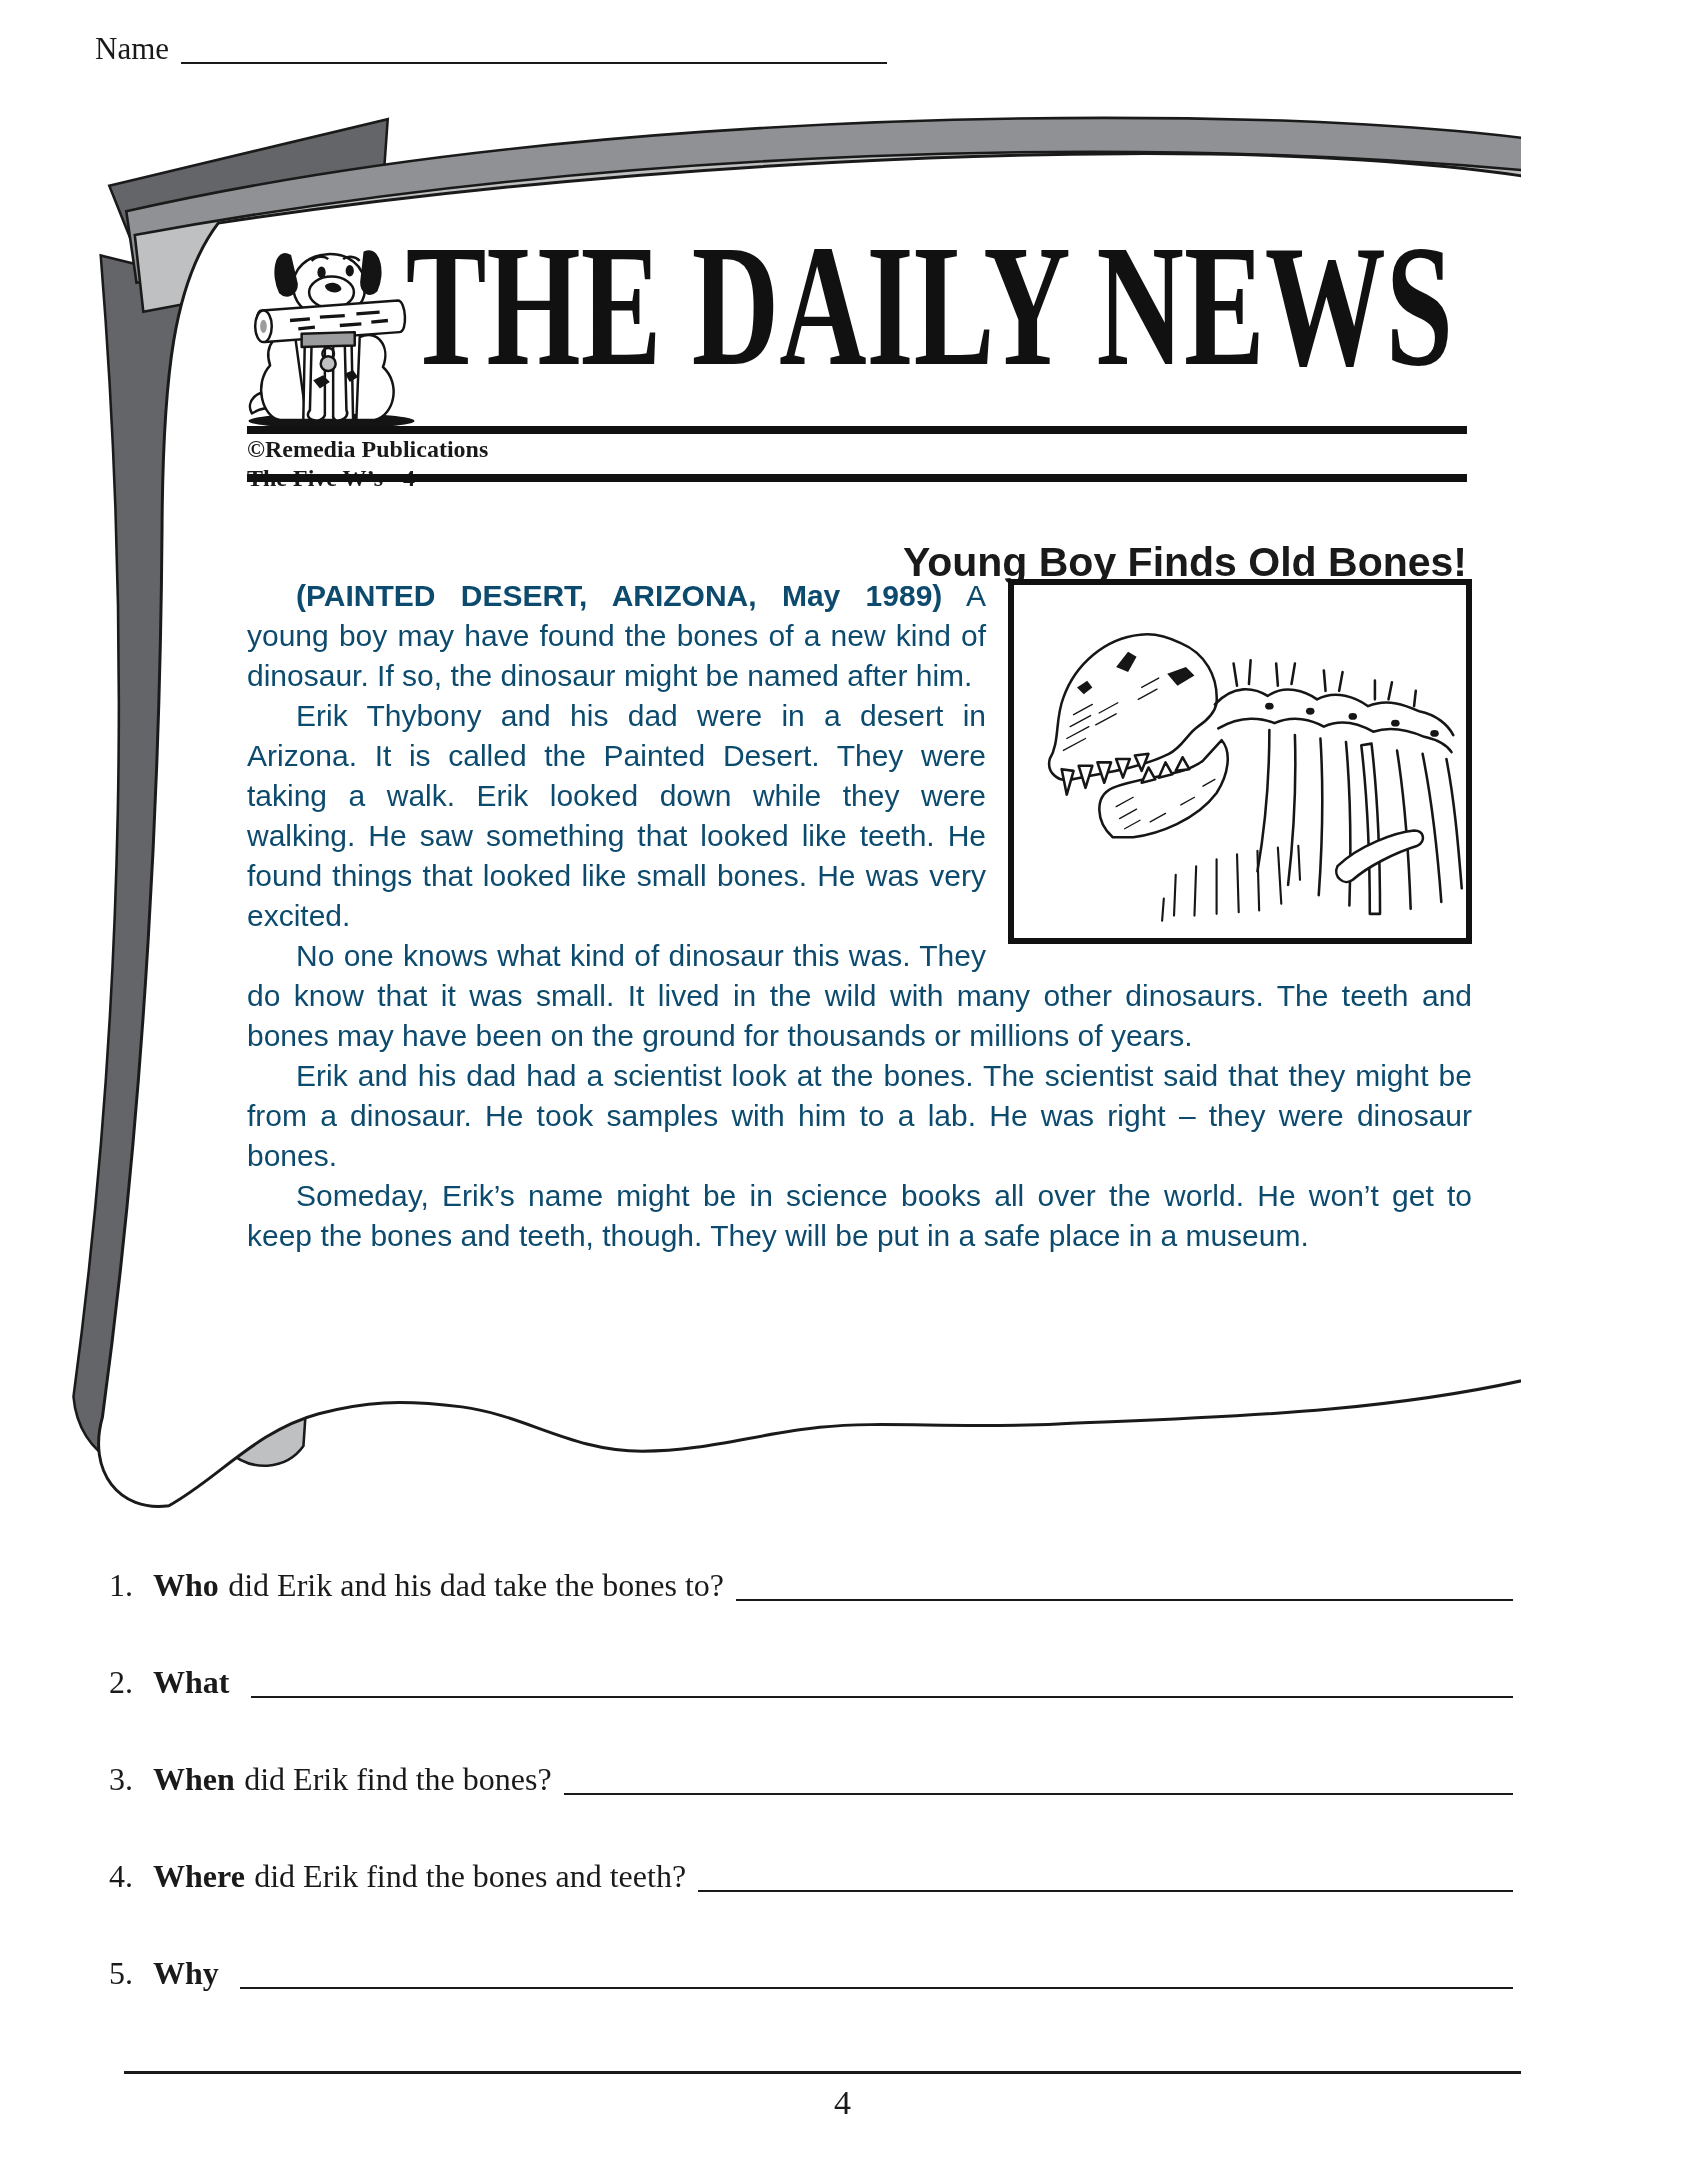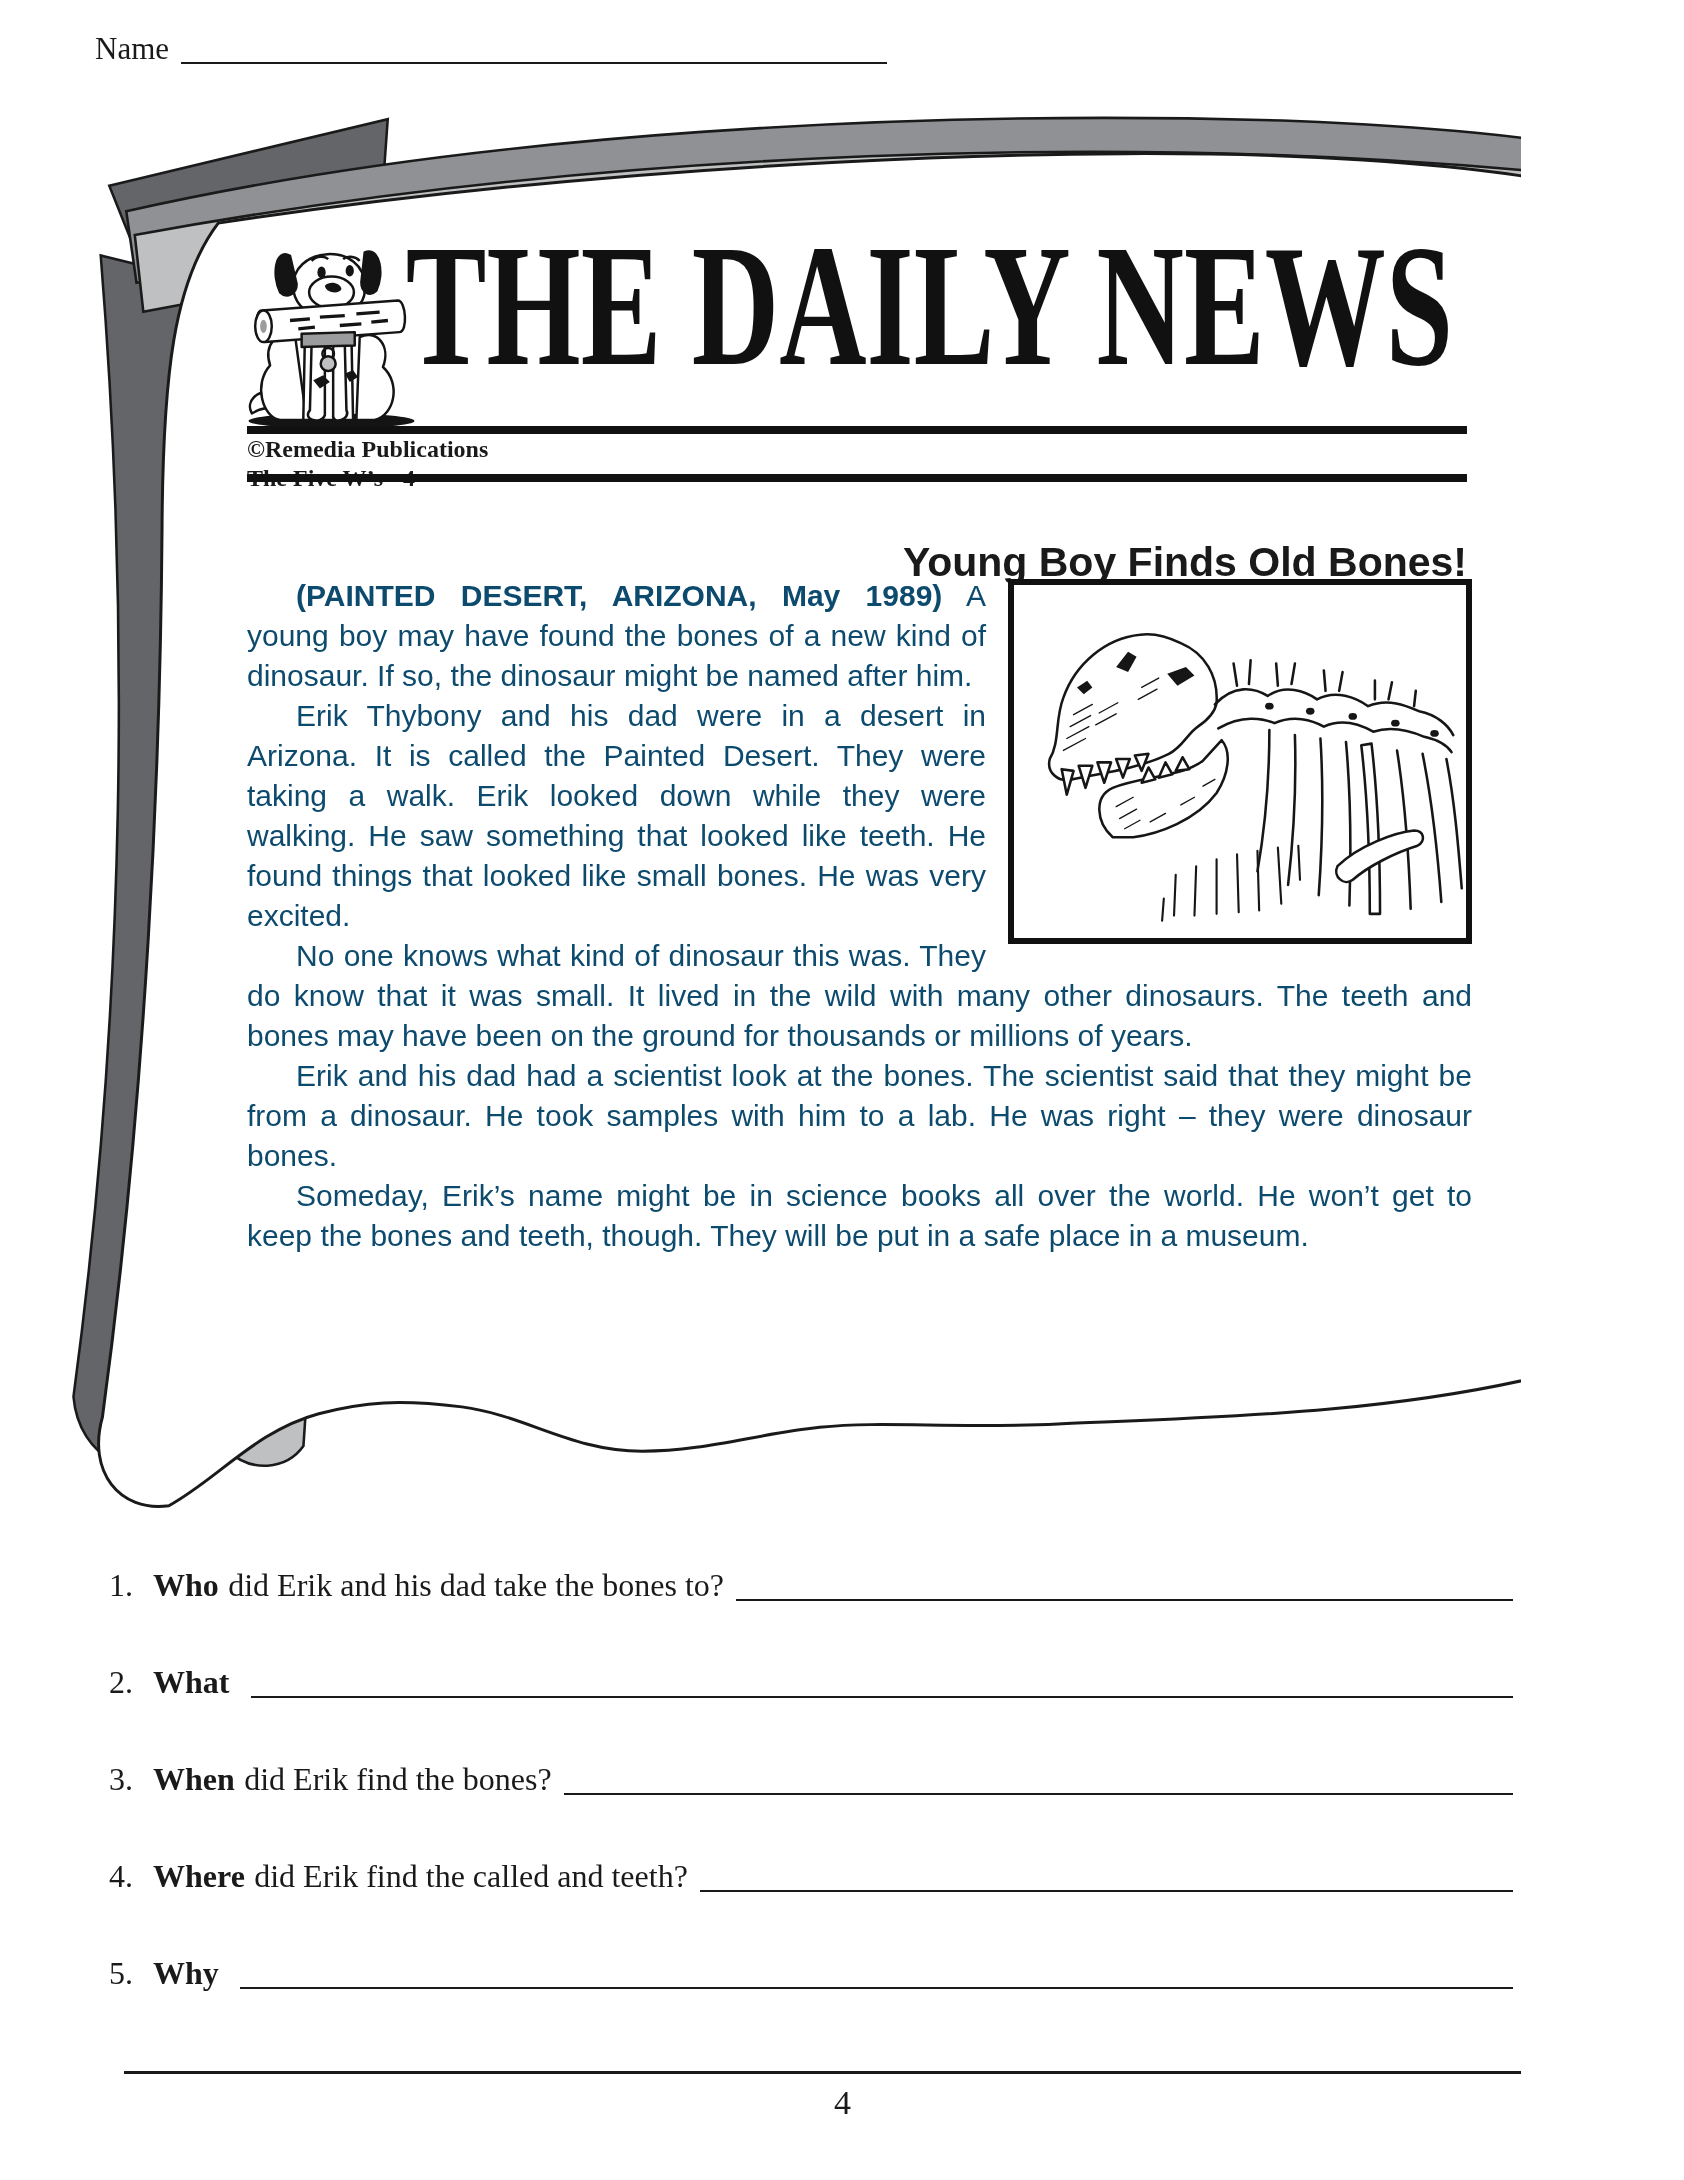--- a/index.html
+++ b/index.html
@@ -156,21 +156,21 @@
   </div>
   <div class="abs q-row" style="top:1760px;">
     <span class="q-num">3.</span>
     <span class="q-key">When</span>
     <span>did Erik find the bones?</span>
     <span class="q-blank"></span>
   </div>
   <div class="abs q-row" style="top:1857px;">
     <span class="q-num">4.</span>
     <span class="q-key">Where</span>
-    <span>did Erik find the called and teeth?</span>
+    <span>did Erik find the bones and teeth?</span>
     <span class="q-blank"></span>
   </div>
   <div class="abs q-row" style="top:1954px;">
     <span class="q-num">5.</span>
     <span class="q-key">Why</span>
     <span class="q-blank"></span>
   </div>
 
   <div id="footer-line" class="abs"></div>
   <div id="page-number" class="abs">4</div>

